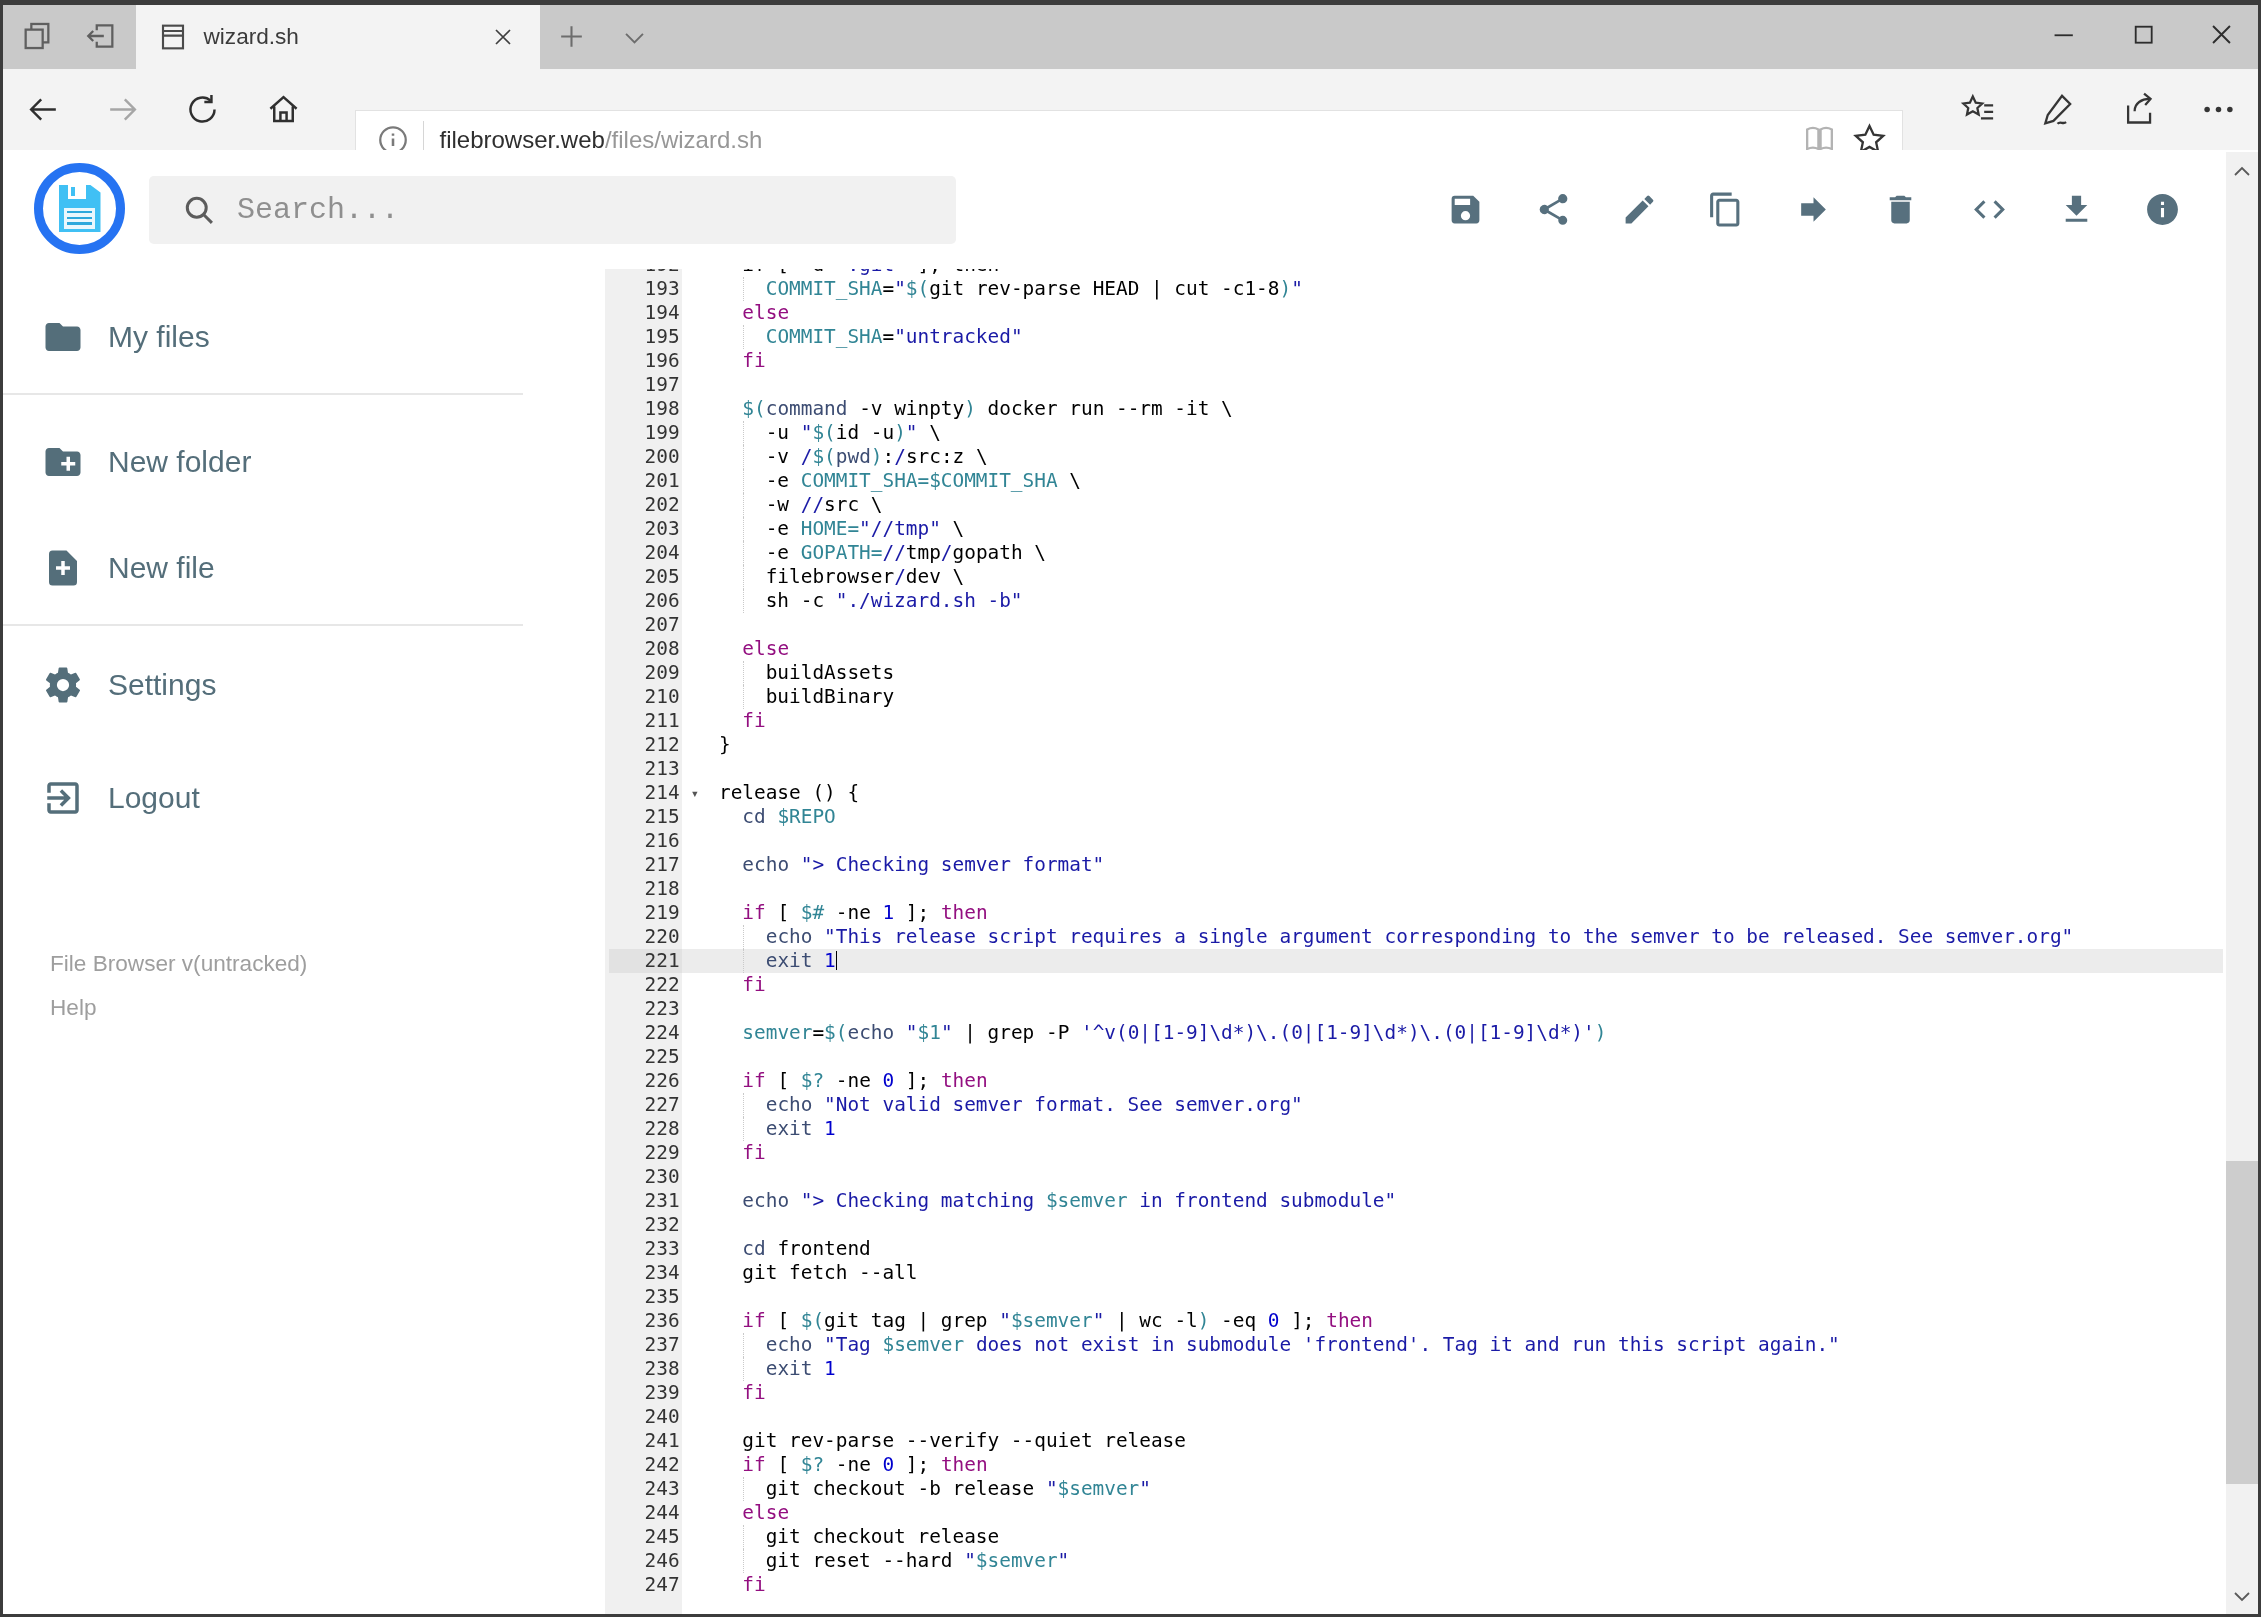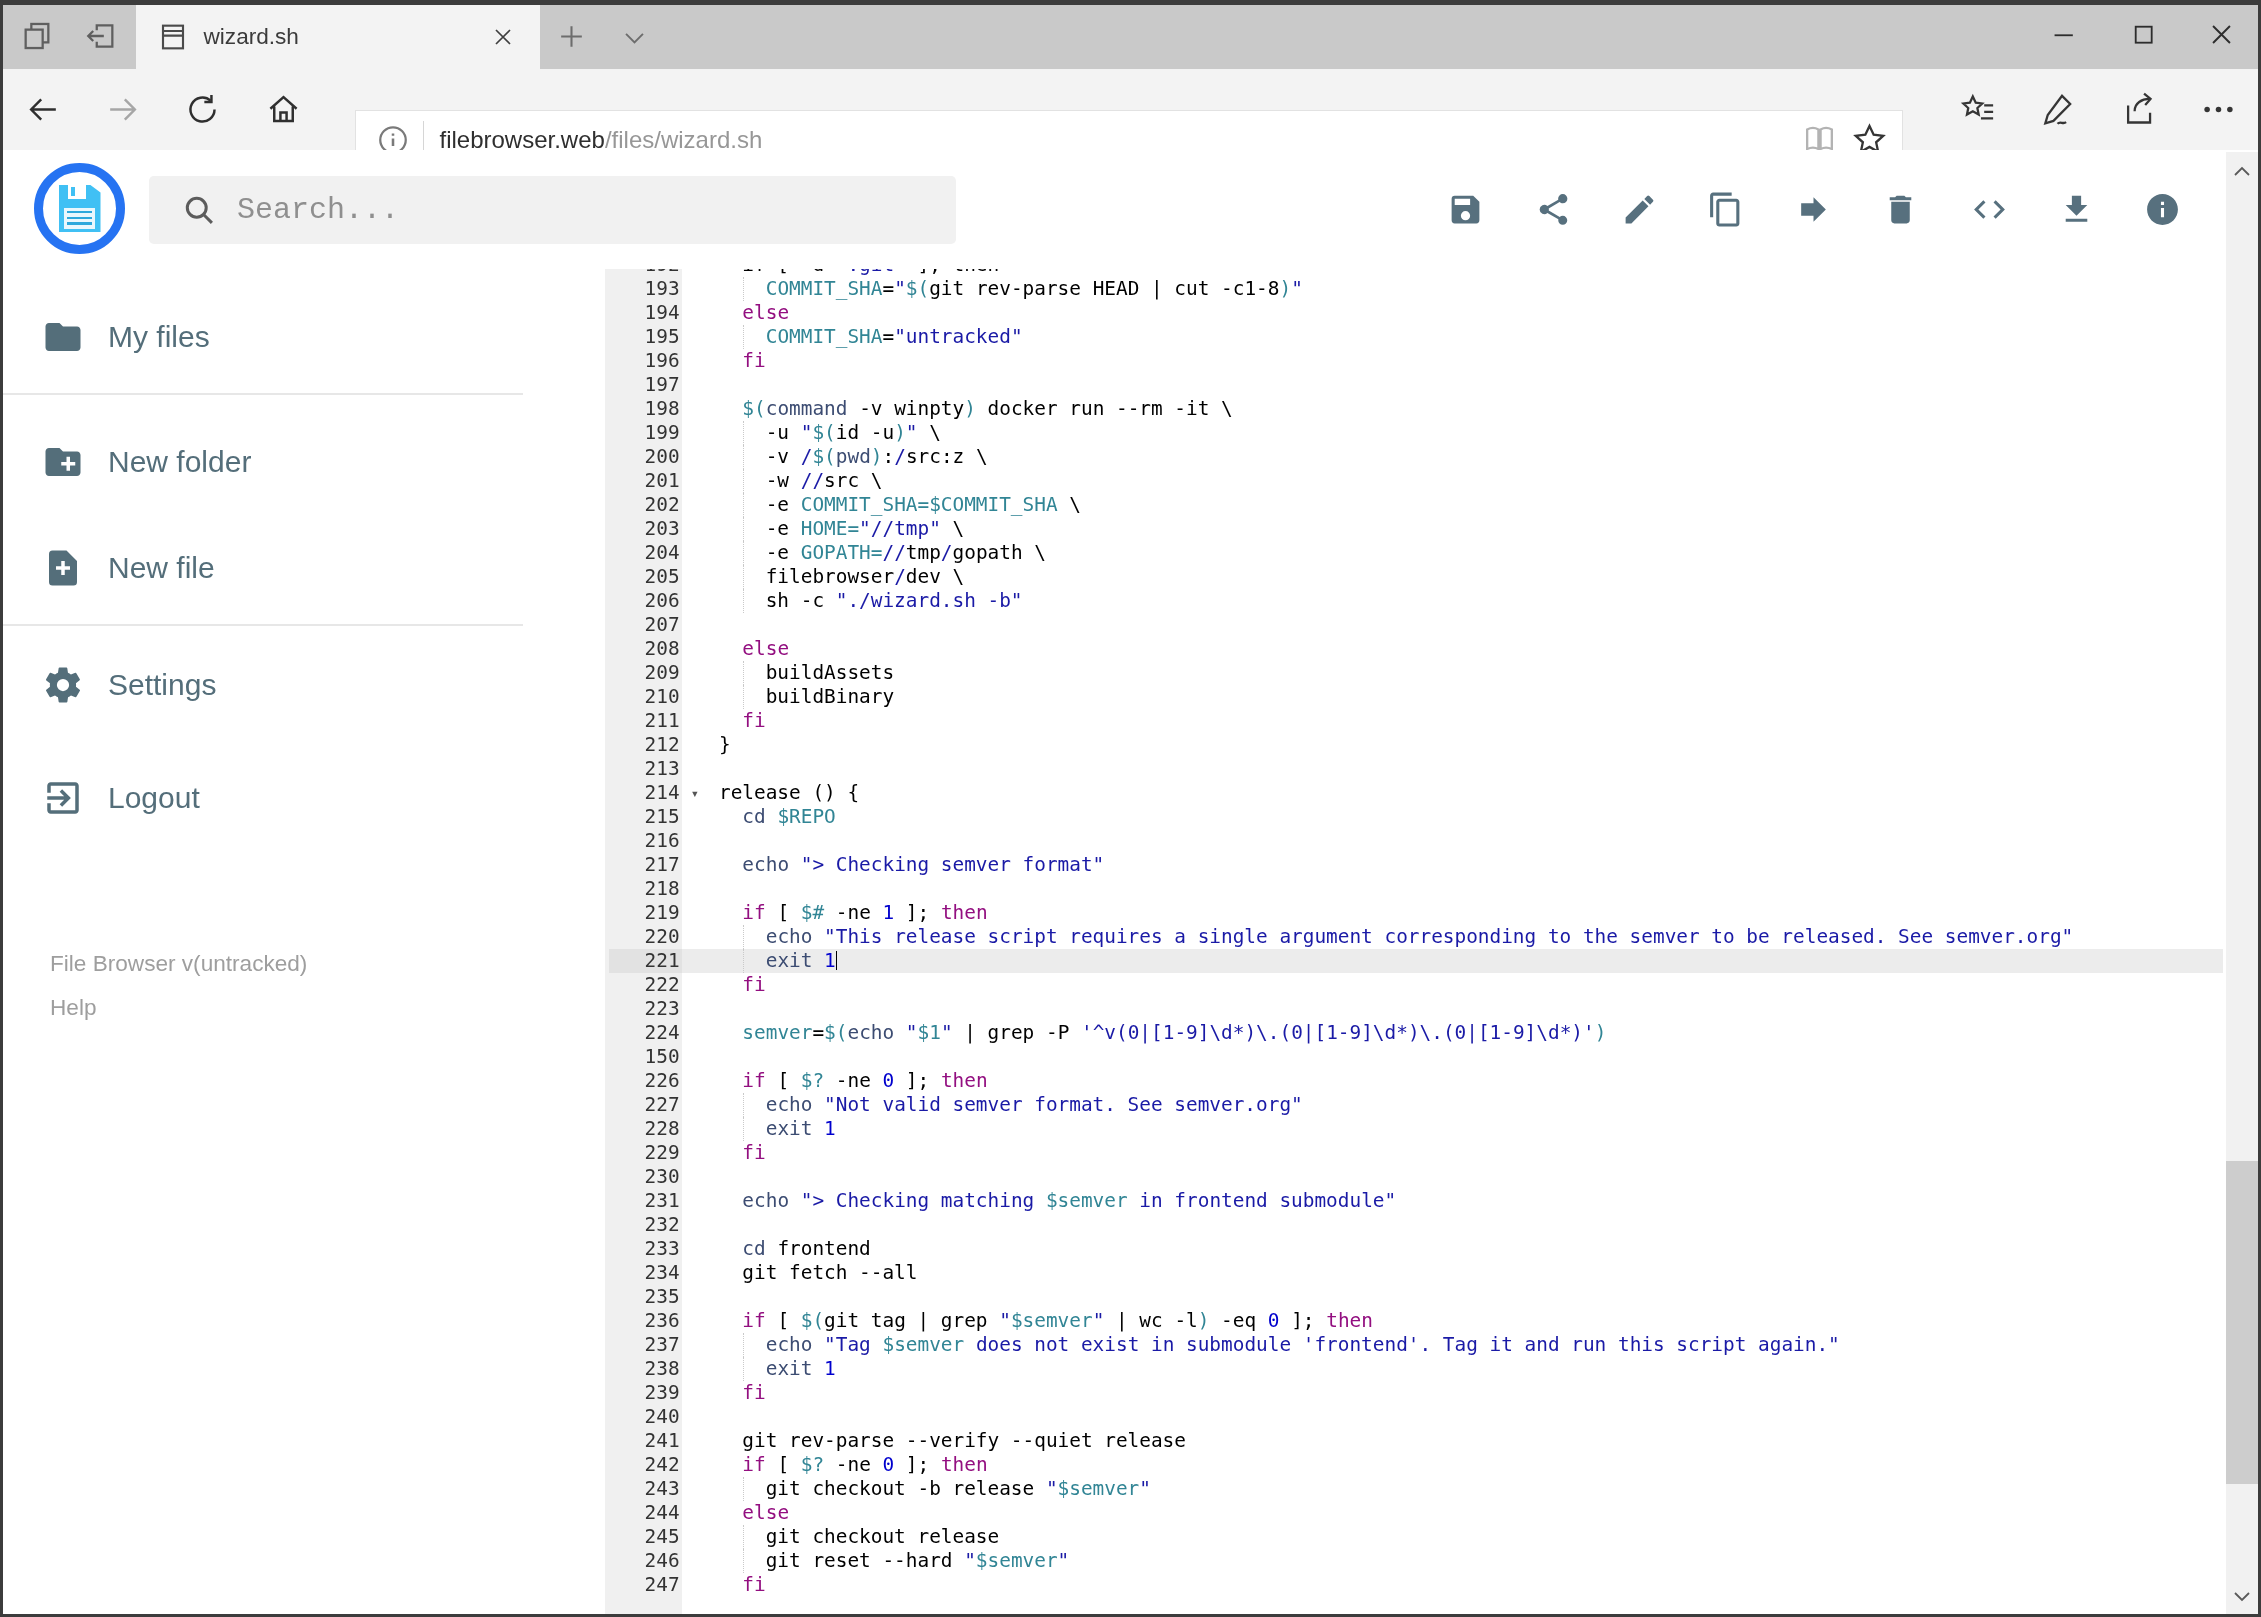--- a/index.html
+++ b/index.html
@@ -336,21 +336,21 @@
         <div class="g-row">215</div>
         <div class="g-row">216</div>
         <div class="g-row">217</div>
         <div class="g-row">218</div>
         <div class="g-row">219</div>
         <div class="g-row">220</div>
         <div class="g-row g-active">221</div>
         <div class="g-row">222</div>
         <div class="g-row">223</div>
         <div class="g-row">224</div>
-        <div class="g-row">150</div>
+        <div class="g-row">225</div>
         <div class="g-row">226</div>
         <div class="g-row">227</div>
         <div class="g-row">228</div>
         <div class="g-row">229</div>
         <div class="g-row">230</div>
         <div class="g-row">231</div>
         <div class="g-row">232</div>
         <div class="g-row">233</div>
         <div class="g-row">234</div>
         <div class="g-row">235</div>
@@ -370,22 +370,22 @@
     <div class="code-col">
         <div class="c-row"><span class="tk-t">  if [ -d </span><span class="tk-s">".git"</span><span class="tk-t"> ]; then</span></div>
         <div class="c-row"><span class="guide"></span><span class="tk-t">    </span><span class="tk-v">COMMIT_SHA</span><span class="tk-t">=</span><span class="tk-s">"</span><span class="tk-v">$(</span><span class="tk-t">git rev-parse HEAD | cut -c1-</span><span class="tk-t">8</span><span class="tk-v">)</span><span class="tk-s">"</span></div>
         <div class="c-row"><span class="tk-t">  </span><span class="tk-k">else</span></div>
         <div class="c-row"><span class="guide"></span><span class="tk-t">    </span><span class="tk-v">COMMIT_SHA</span><span class="tk-t">=</span><span class="tk-s">"untracked"</span></div>
         <div class="c-row"><span class="tk-t">  </span><span class="tk-k">fi</span></div>
         <div class="c-row"></div>
         <div class="c-row"><span class="tk-t">  </span><span class="tk-v">$(</span><span class="tk-b">command</span><span class="tk-t"> -v winpty</span><span class="tk-v">)</span><span class="tk-t"> docker run --rm -it \</span></div>
         <div class="c-row"><span class="guide"></span><span class="tk-t">    -u </span><span class="tk-s">"</span><span class="tk-v">$(</span><span class="tk-t">id -u</span><span class="tk-v">)</span><span class="tk-s">"</span><span class="tk-t"> \</span></div>
         <div class="c-row"><span class="guide"></span><span class="tk-t">    -v </span><span class="tk-s">/</span><span class="tk-v">$(</span><span class="tk-b">pwd</span><span class="tk-v">)</span><span class="tk-t">:</span><span class="tk-s">/</span><span class="tk-t">src:z \</span></div>
+        <div class="c-row"><span class="guide"></span><span class="tk-t">    -e </span><span class="tk-v">COMMIT_SHA=$COMMIT_SHA</span><span class="tk-t"> \</span></div>
         <div class="c-row"><span class="guide"></span><span class="tk-t">    -w </span><span class="tk-s">//</span><span class="tk-t">src \</span></div>
-        <div class="c-row"><span class="guide"></span><span class="tk-t">    -e </span><span class="tk-v">COMMIT_SHA=$COMMIT_SHA</span><span class="tk-t"> \</span></div>
         <div class="c-row"><span class="guide"></span><span class="tk-t">    -e </span><span class="tk-v">HOME=</span><span class="tk-s">"//tmp"</span><span class="tk-t"> \</span></div>
         <div class="c-row"><span class="guide"></span><span class="tk-t">    -e </span><span class="tk-v">GOPATH=</span><span class="tk-s">//</span><span class="tk-t">tmp</span><span class="tk-s">/</span><span class="tk-t">gopath \</span></div>
         <div class="c-row"><span class="guide"></span><span class="tk-t">    filebrowser</span><span class="tk-s">/</span><span class="tk-t">dev \</span></div>
         <div class="c-row"><span class="guide"></span><span class="tk-t">    sh -c </span><span class="tk-s">"./wizard.sh -b"</span></div>
         <div class="c-row"></div>
         <div class="c-row"><span class="tk-t">  </span><span class="tk-k">else</span></div>
         <div class="c-row"><span class="guide"></span><span class="tk-t">    buildAssets</span></div>
         <div class="c-row"><span class="guide"></span><span class="tk-t">    buildBinary</span></div>
         <div class="c-row"><span class="tk-t">  </span><span class="tk-k">fi</span></div>
         <div class="c-row"><span class="tk-t">}</span></div>

